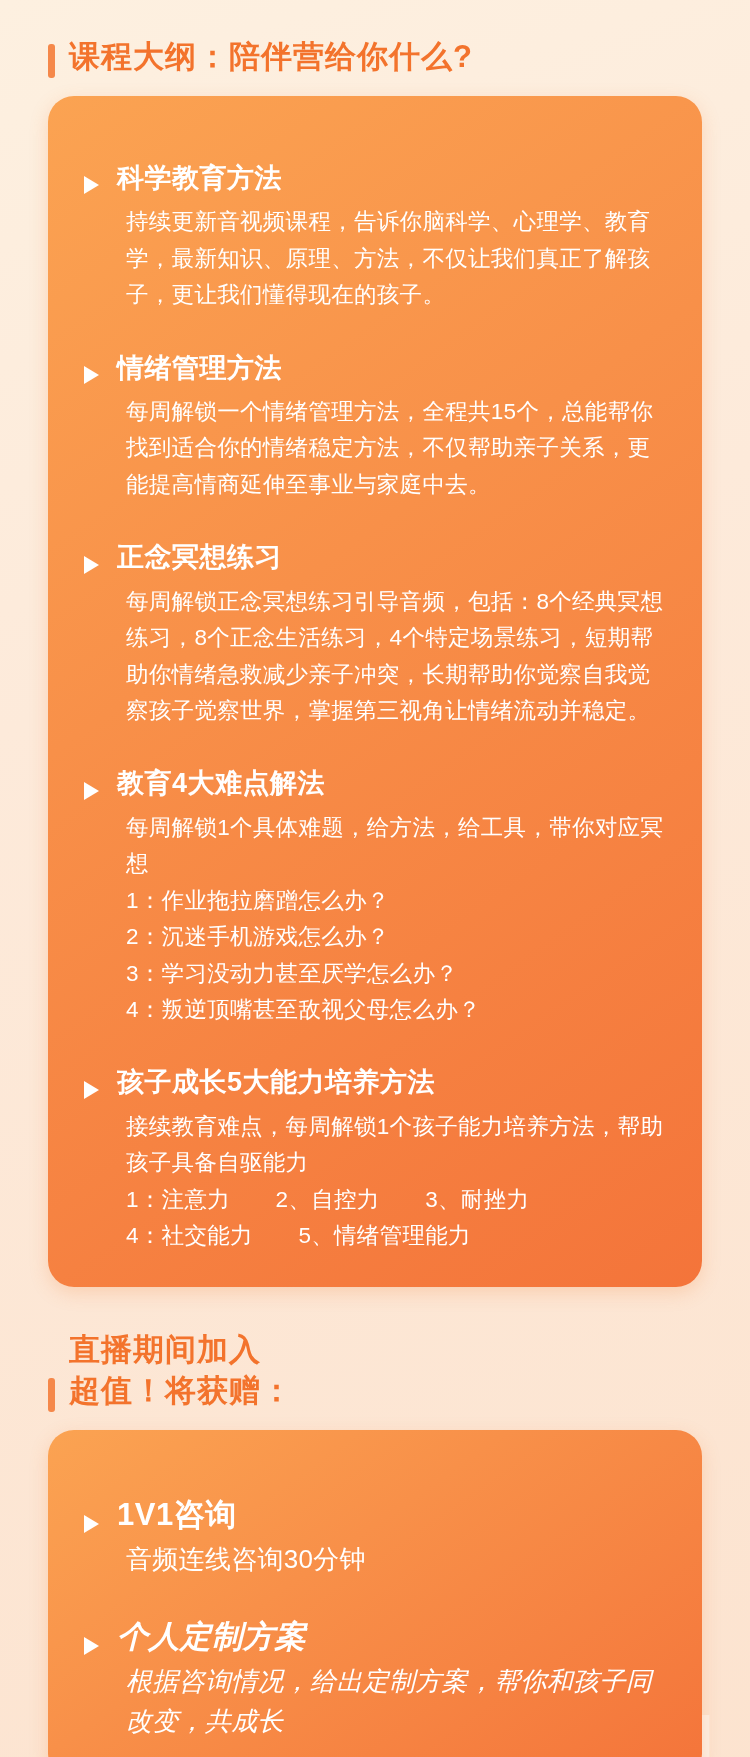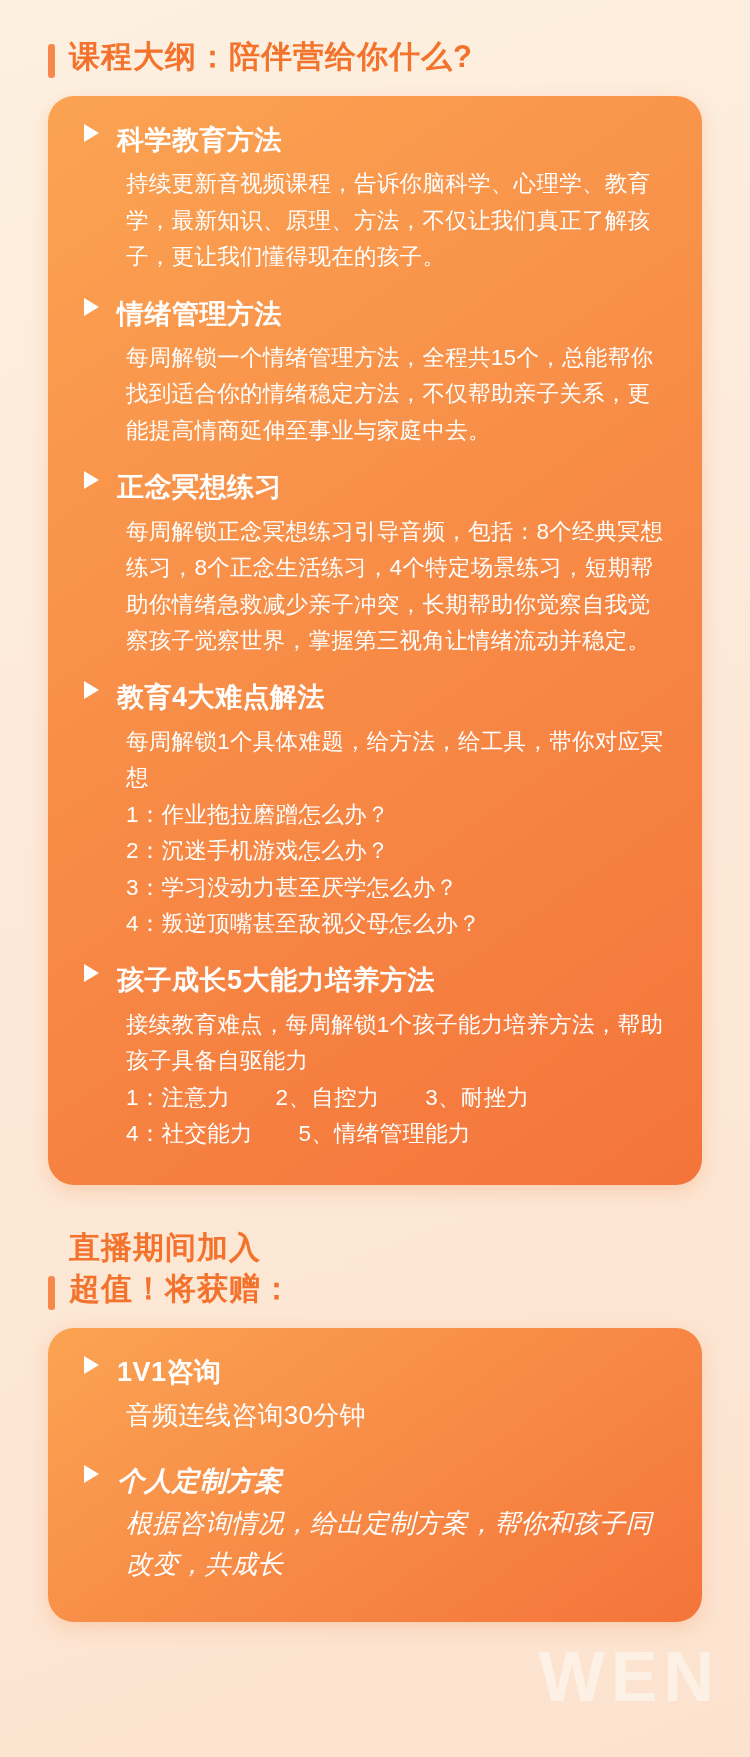--- a/index.html
+++ b/index.html
@@ -71,22 +71,23 @@
     z-index: 2;
     box-shadow: 0 6px 18px rgba(244, 140, 70, 0.25);
   }
   .card + .section-title { margin-top: 42px; }
 
   .item { margin-bottom: 22px; }
   .item:last-child { margin-bottom: 0; }
 
   .item-head {
     display: flex;
-    align-items: flex-start;
+    align-items: flex-end;
     margin-bottom: 10px;
+    margin-top: 38px;
   }
   .tri-icon {
     width: 0;
     height: 0;
     border-left: 15px solid #ffffff;
     border-top: 9px solid transparent;
     border-bottom: 9px solid transparent;
     margin-right: 18px;
     margin-left: 6px;
     flex: none;
@@ -103,21 +104,21 @@
     line-height: 1.62;
     color: #ffffff;
     padding-left: 48px;
     letter-spacing: 0.3px;
     white-space: pre-line;
   }
 
   
   .card.bonus .item { margin-bottom: 30px; }
   .card.bonus .item:last-child { margin-bottom: 6px; font-style: italic; }
-  .card.bonus .item-title { font-size: 27px; }
+  .card.bonus .item-title { font-size: 31px; }
   .card.bonus .item-head { margin-bottom: 6px; }
   .card.bonus .item-body { font-size: 26px; line-height: 1.55; }
 </style>
 </head>
 <body>
 
 <div class="page">
 
   <div class="watermark">WEN</div>
 

